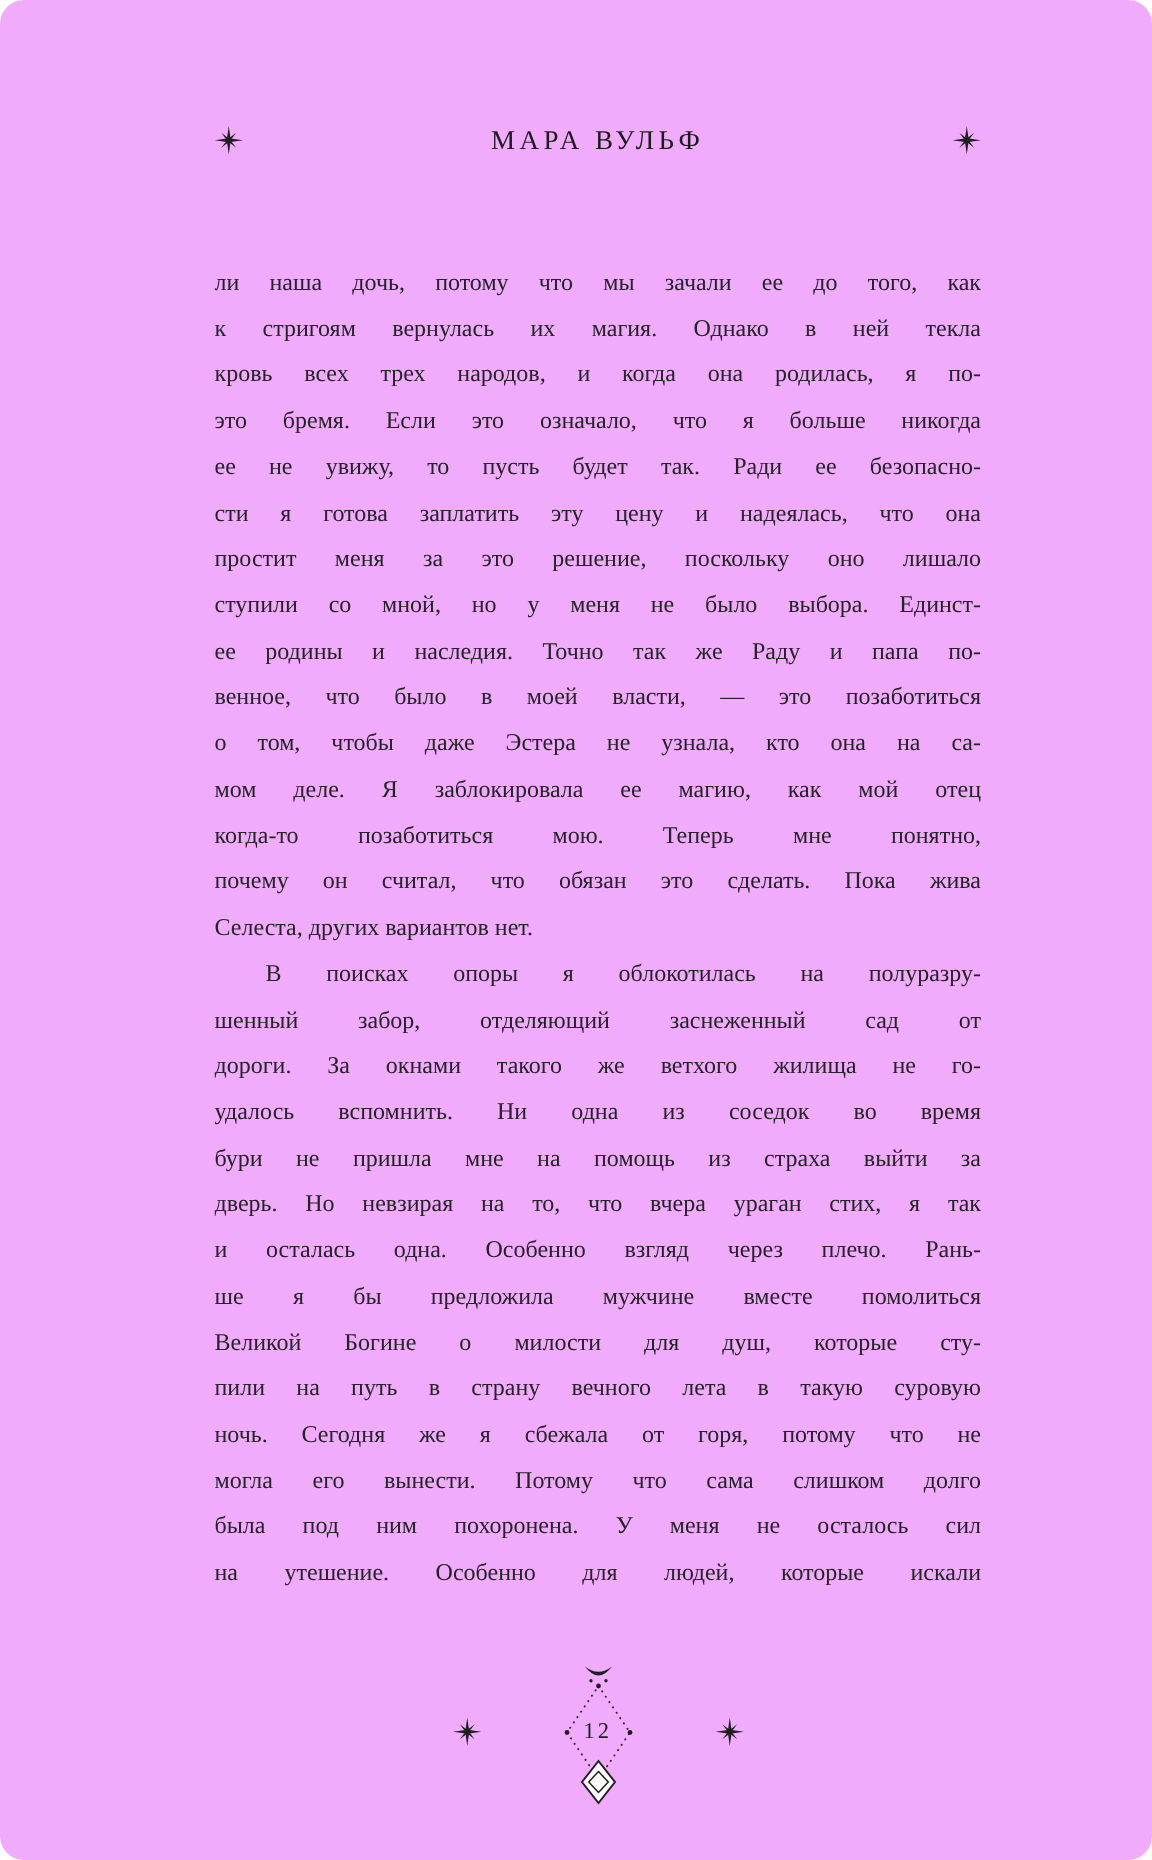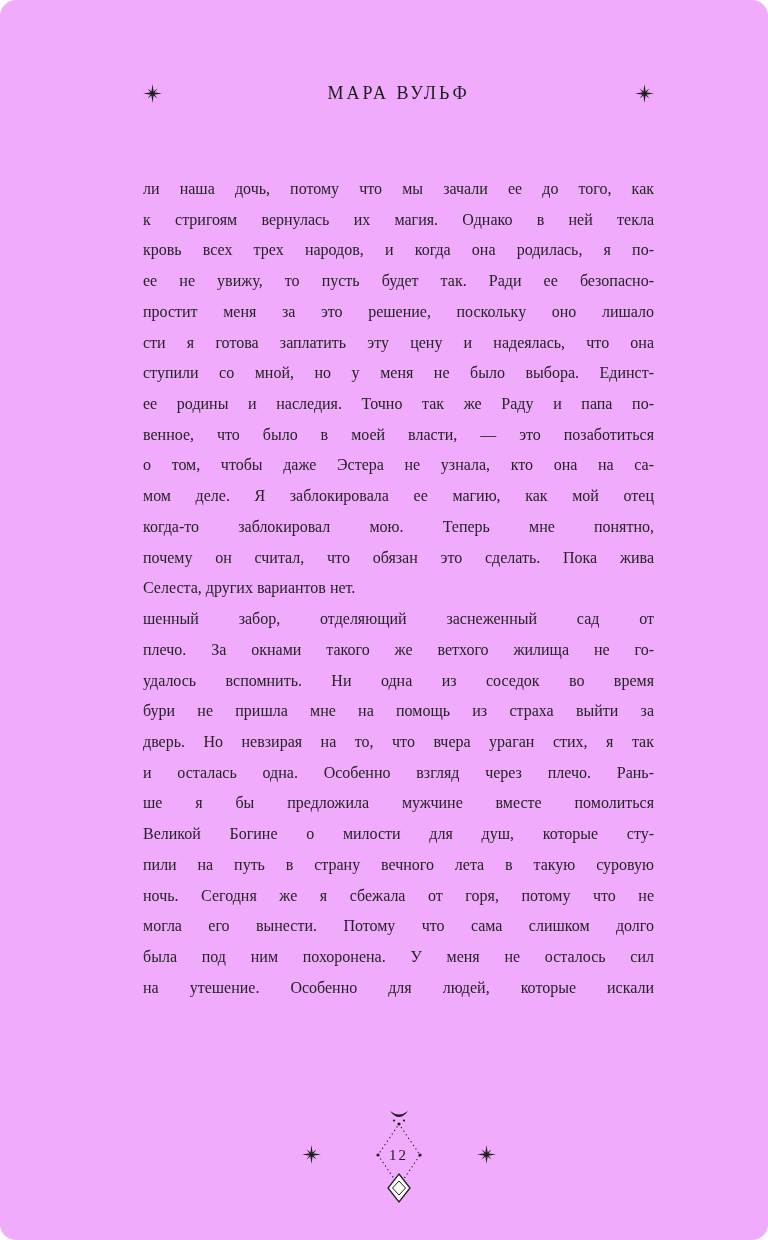--- a/index.html
+++ b/index.html
@@ -102,35 +102,37 @@
         <path d="M12 3.2 L13.1 10.9 L20.8 12 L13.1 13.1 L12 20.8 L10.9 13.1 L3.2 12 L10.9 10.9 Z" transform="rotate(45 12 12)"></path>
       </svg>
     </span>
   </div>
 
   <div class="body-text">
     <div>
       <div class="line">ли наша дочь, потому что мы зачали ее до того, как</div>
       <div class="line">к стригоям вернулась их магия. Однако в ней текла</div>
       <div class="line">кровь всех трех народов, и когда она родилась, я по-</div>
+      <div class="line">это бремя. Если это означало, что я больше никогда</div>
       <div class="line">ее не увижу, то пусть будет так. Ради ее безопасно-</div>
+      <div class="line">сти я готова заплатить эту цену и надеялась, что она</div>
       <div class="line">простит меня за это решение, поскольку оно лишало</div>
-      <div class="line">сти я готова заплатить эту цену и надеялась, что она</div>
       <div class="line">ступили со мной, но у меня не было выбора. Единст-</div>
       <div class="line">ее родины и наследия. Точно так же Раду и папа по-</div>
       <div class="line">венное, что было в моей власти, — это позаботиться</div>
       <div class="line">о том, чтобы даже Эстера не узнала, кто она на са-</div>
       <div class="line">мом деле. Я заблокировала ее магию, как мой отец</div>
-      <div class="line">когда-то заблокировал мою. Теперь мне понятно,</div>
+      <div class="line">когда-то позаботиться мою. Теперь мне понятно,</div>
       <div class="line">почему он считал, что обязан это сделать. Пока жива</div>
       <div class="line para-last">Селеста, других вариантов нет.</div>
     </div>
     <div>
+      <div class="line indent">В поисках опоры я облокотилась на полуразру-</div>
       <div class="line">шенный забор, отделяющий заснеженный сад от</div>
-      <div class="line">плечо. За окнами такого же ветхого жилища не го-</div>
+      <div class="line">дороги. За окнами такого же ветхого жилища не го-</div>
       <div class="line">удалось вспомнить. Ни одна из соседок во время</div>
       <div class="line">бури не пришла мне на помощь из страха выйти за</div>
       <div class="line">дверь. Но невзирая на то, что вчера ураган стих, я так</div>
       <div class="line">и осталась одна. Особенно взгляд через плечо. Рань-</div>
       <div class="line">ше я бы предложила мужчине вместе помолиться</div>
       <div class="line">Великой Богине о милости для душ, которые сту-</div>
       <div class="line">пили на путь в страну вечного лета в такую суровую</div>
       <div class="line">ночь. Сегодня же я сбежала от горя, потому что не</div>
       <div class="line">могла его вынести. Потому что сама слишком долго</div>
       <div class="line">была под ним похоронена. У меня не осталось сил</div>

